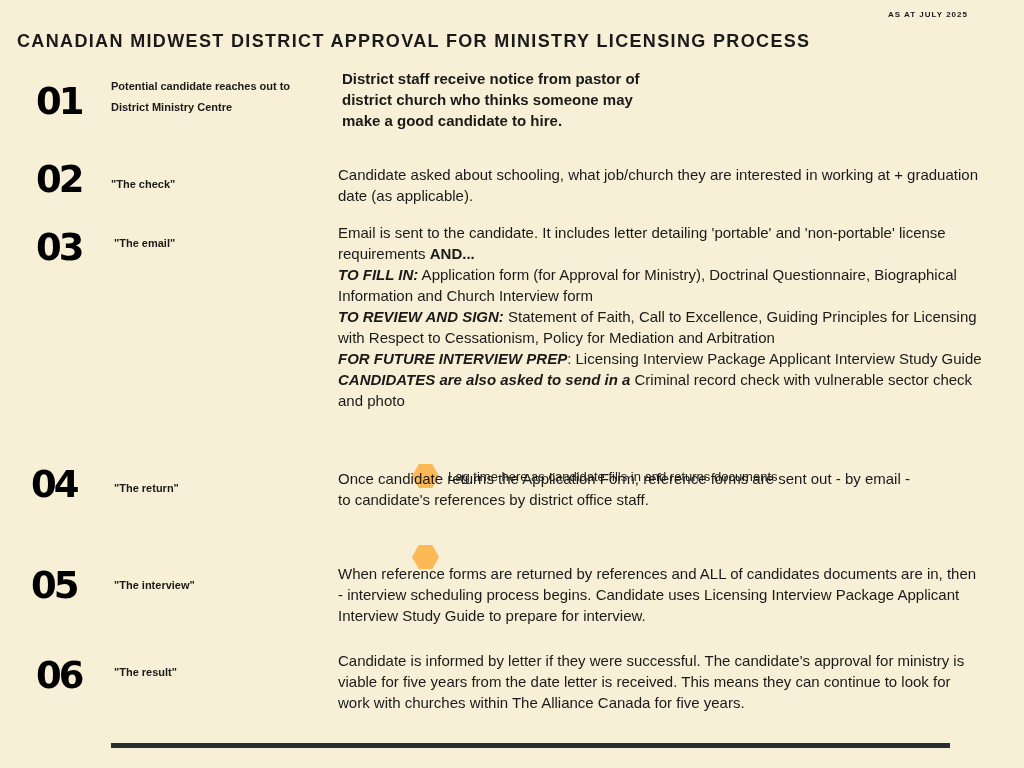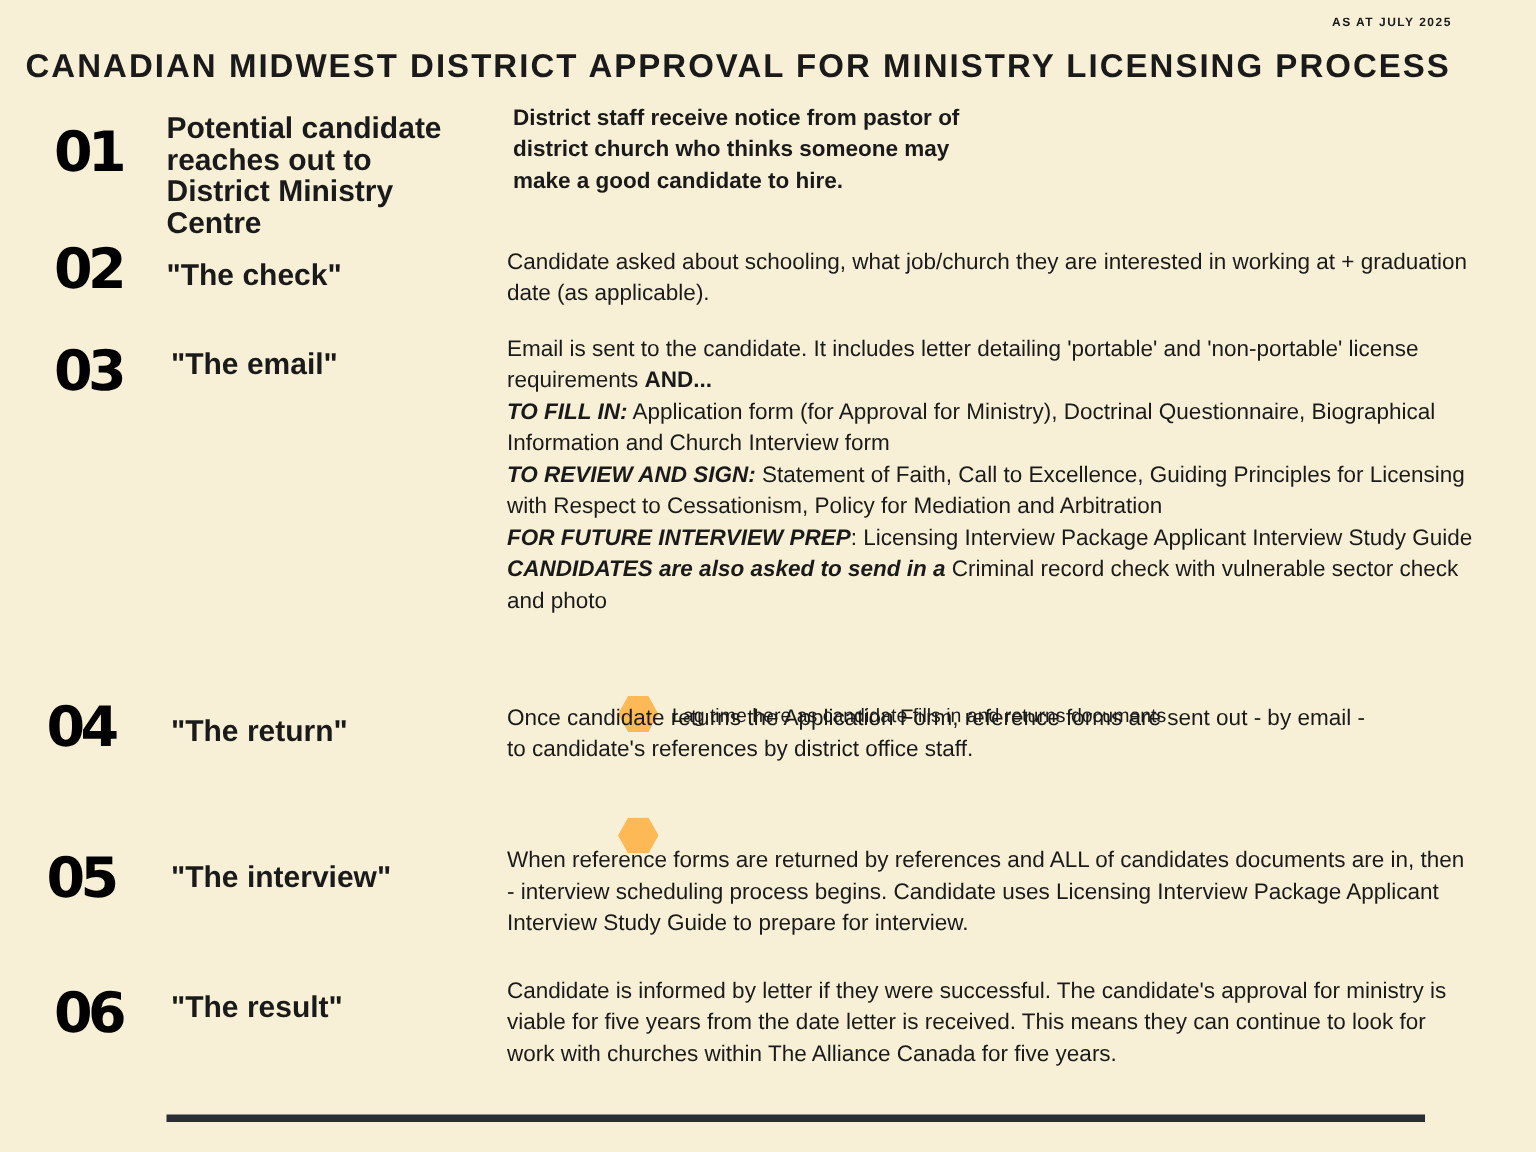--- a/index.html
+++ b/index.html
@@ -9,32 +9,32 @@
       font-family: "Liberation Sans", sans-serif;
       color: #1a1a1a;
       position: relative;
     }
     .as-at {
       position: absolute; left: 888px; top: 10px;
       font-size: 8px; font-weight: bold; letter-spacing: 1px;
     }
     .title {
       position: absolute; left: 17px; top: 31px;
-      font-size: 22px; font-weight: bold; letter-spacing: 1.35px;
+      font-size: 18px; font-weight: bold; letter-spacing: 1.35px;
       margin: 0;
     }
     .num {
       position: absolute;
       font-family: "DejaVu Sans", sans-serif;
       font-weight: bold; font-size: 37px; letter-spacing: -3px;
       color: #000000;
     }
     .label {
       position: absolute;
-      font-size: 20px; font-weight: bold; line-height: 21px;
+      font-size: 11px; font-weight: bold; line-height: 21px;
     }
     .desc {
       position: absolute; left: 338px;
       font-size: 15px; line-height: 21px;
     }
     .desc b, .desc i { font-weight: bold; }
     .lag {
       position: absolute; left: 412px;
       display: flex; align-items: center;
       font-size: 13px;

